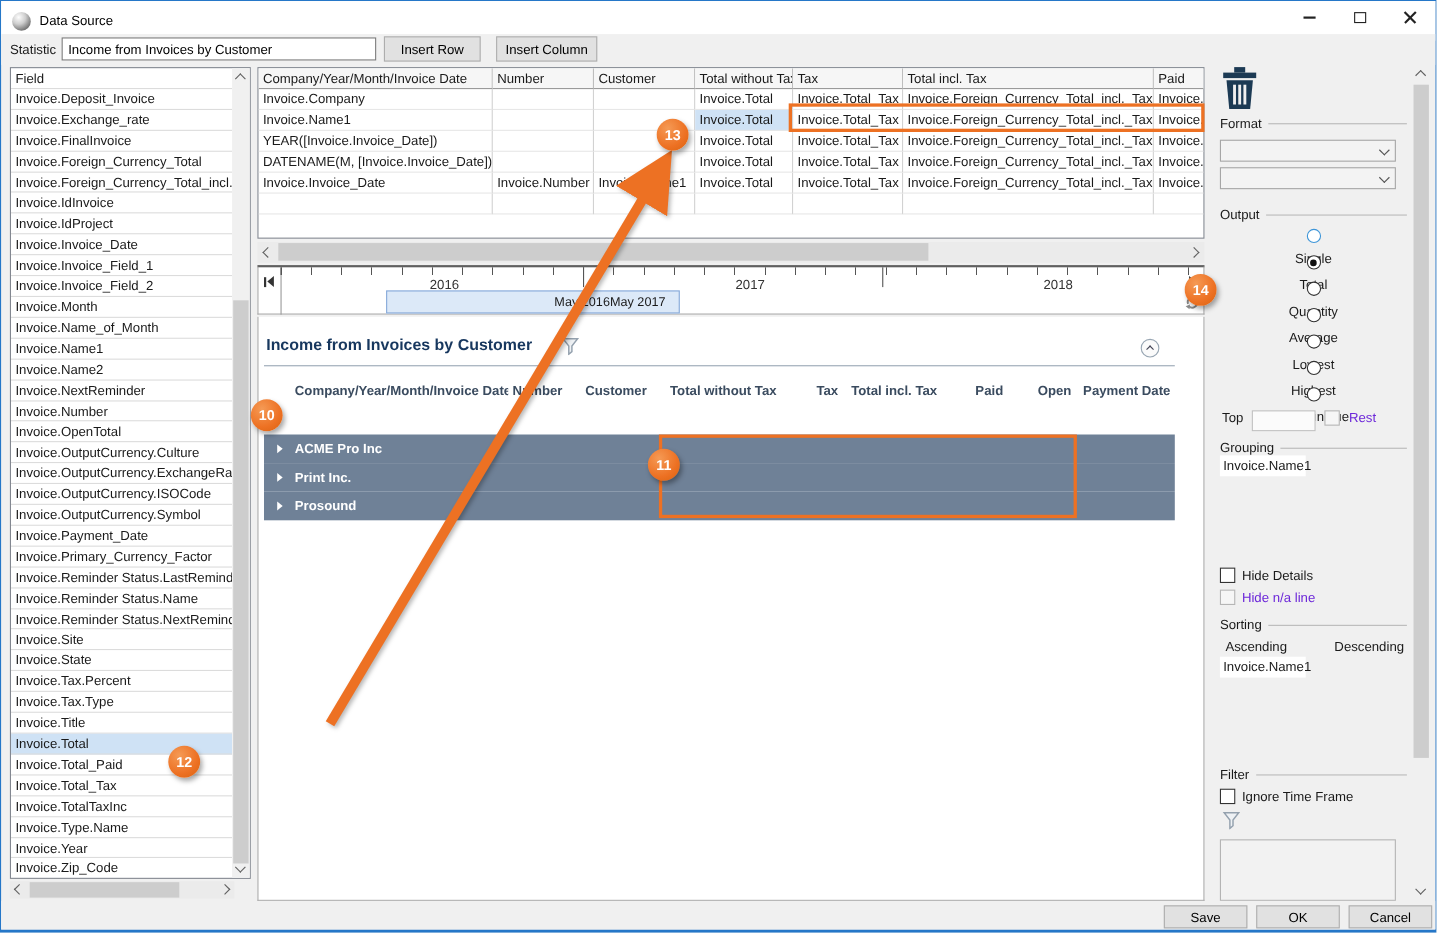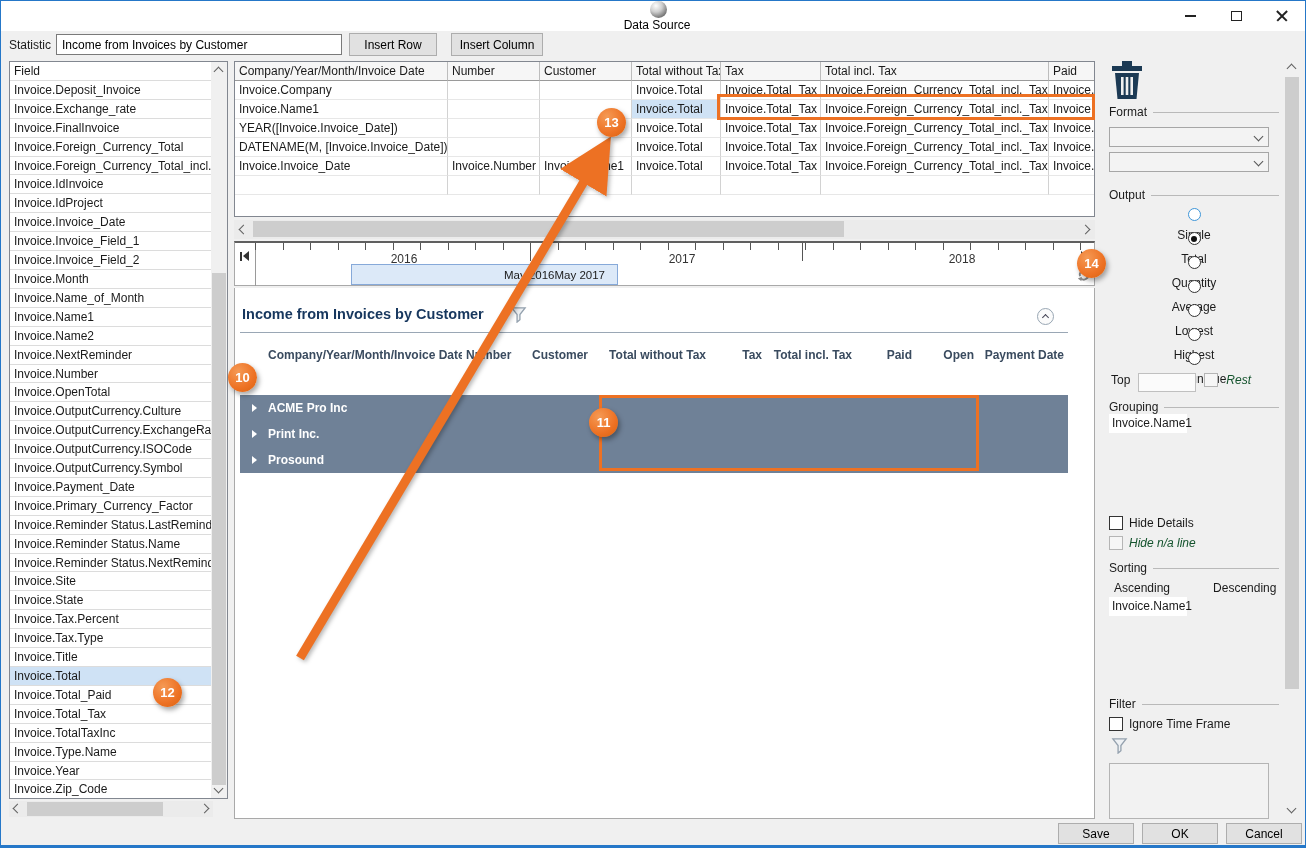--- a/index.html
+++ b/index.html
@@ -1,21 +1,21 @@
 <!DOCTYPE html>
 <html style="--orange: #ed7123; --navy_row: #16364d; --group_row: #6f8197; --selection: #cfe2f5; --title_navy: #17375e; --header_text: #3a4b5f; --border_blue: #2577c8;"><head>
 <meta charset="utf-8">
 <style>
   * { box-sizing: border-box; margin: 0; padding: 0; }
   html,body { width:1306px; height:848px; font-family:"Liberation Sans","DejaVu Sans",sans-serif; font-size:12px; color:#1a1a1a; }
   .window { position:relative; width:1306px; height:848px; background:#f0f0f0;
             border:1px solid var(--border_blue); border-bottom:3px solid var(--border_blue); overflow:hidden; }
 
   
-  .titlebar { position:absolute; left:0; top:0; width:1304px; height:36px; background:#fff; display:flex; align-items:center;flex-direction:column; }
+  .titlebar { position:absolute; left:0; top:0; width:1304px; height:36px; background:#fff; display:flex; align-items:center; }
   .app-icon { width:17px; height:17px; border-radius:50%; margin-left:10px;
               background:radial-gradient(circle at 35% 28%, #fdfdfd, #cecece 38%, #7c7c7c 72%, #3d3d3d); }
   .title { margin-left:8px; font-size:12px; color:#000; }
   .winbtns { position:absolute; right:0; top:0; height:30px; display:flex; }
   .winbtn { width:46px; height:30px; display:flex; align-items:center; justify-content:center; }
   .ic-min { width:11px; height:1.5px; background:#222; display:block; }
   .ic-max { width:11px; height:10px; border:1.3px solid #222; display:block; }
   .ic-close { position:relative; width:12px; height:12px; display:block; }
   .ic-close::before,.ic-close::after { content:""; position:absolute; left:-1px; top:5px; width:14px; height:1.5px; background:#222; }
   .ic-close::before { transform:rotate(45deg); } .ic-close::after { transform:rotate(-45deg); }
@@ -96,21 +96,21 @@
   .combo { position:absolute; left:8px; width:160px; height:20px; background:#f3f3f3; border:1px solid #a6a6a6; }
   .combo .chev { position:absolute; right:6px; top:5px; border-color:#555; }
   .radios { position:absolute; left:8px; top:151px; width:170px; }
   .radio-row { display:flex; align-items:center; height:24px; gap:7px;flex-direction:column; }
   .radio { width:13px; height:13px; border:1px solid #333; border-radius:50%; background:#fff; position:relative; flex:0 0 13px; }
   .radio.accent { border-color:#3f96d8; }
   .radio.checked::after { content:""; position:absolute; left:2.5px; top:2.5px; width:6px; height:6px; border-radius:50%; background:#111; }
   .cbx { width:14px; height:14px; border:1px solid #333; background:#fff; display:inline-block; flex:0 0 14px; }
   .cbx.dis { border-color:#b5b5b5; background:#f6f6f6; }
   .chk-row { position:absolute; left:8px; display:flex; align-items:center; gap:6px; }
-  .dis-label { color:#14532d;font-style:italic; }
+  .dis-label { color:#6d28d9; }
   .top-row { position:absolute; left:10px; top:316px; display:flex; align-items:flex-start; gap:8px; }
   .top-input { width:58px; height:19px; border:1px solid #c0c0c0; background:#fbfbfb; }
   .valbox { position:absolute; left:8px; width:78px; height:19px; background:#fff; line-height:19px; padding-left:3px; white-space:nowrap; }
   .asc-row { position:absolute; left:13px; top:524px; width:160px; display:flex; }
   .asc-row span:last-child { margin-left:43px; }
   .filter-funnel { position:absolute; left:10px; top:680px; }
   .filter-box { position:absolute; left:8px; top:706px; width:160px; height:56px; background:#f2f2f2; border:1px solid #b4b4b4; }
 
   
   .main-vscroll { left:1283px; top:56px; width:17px; height:762px; background:#f0f0f0; }

